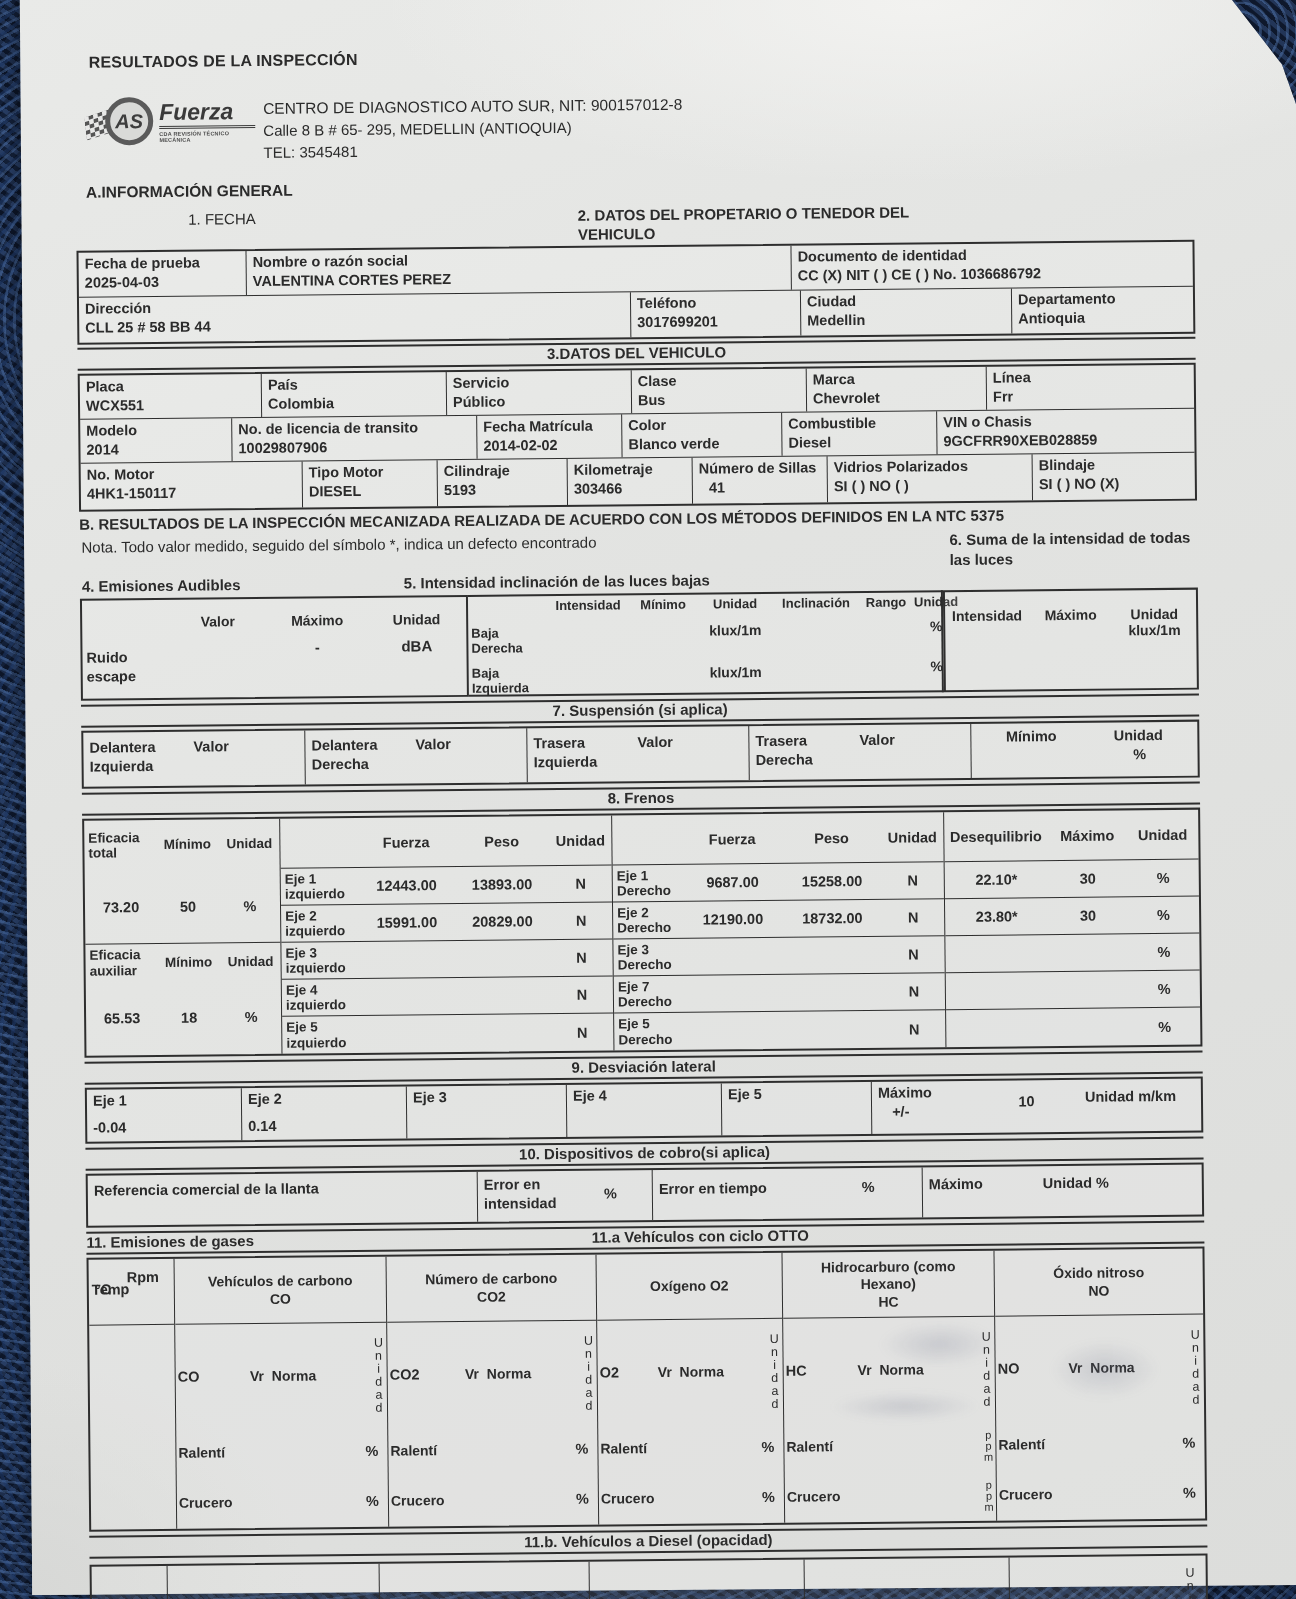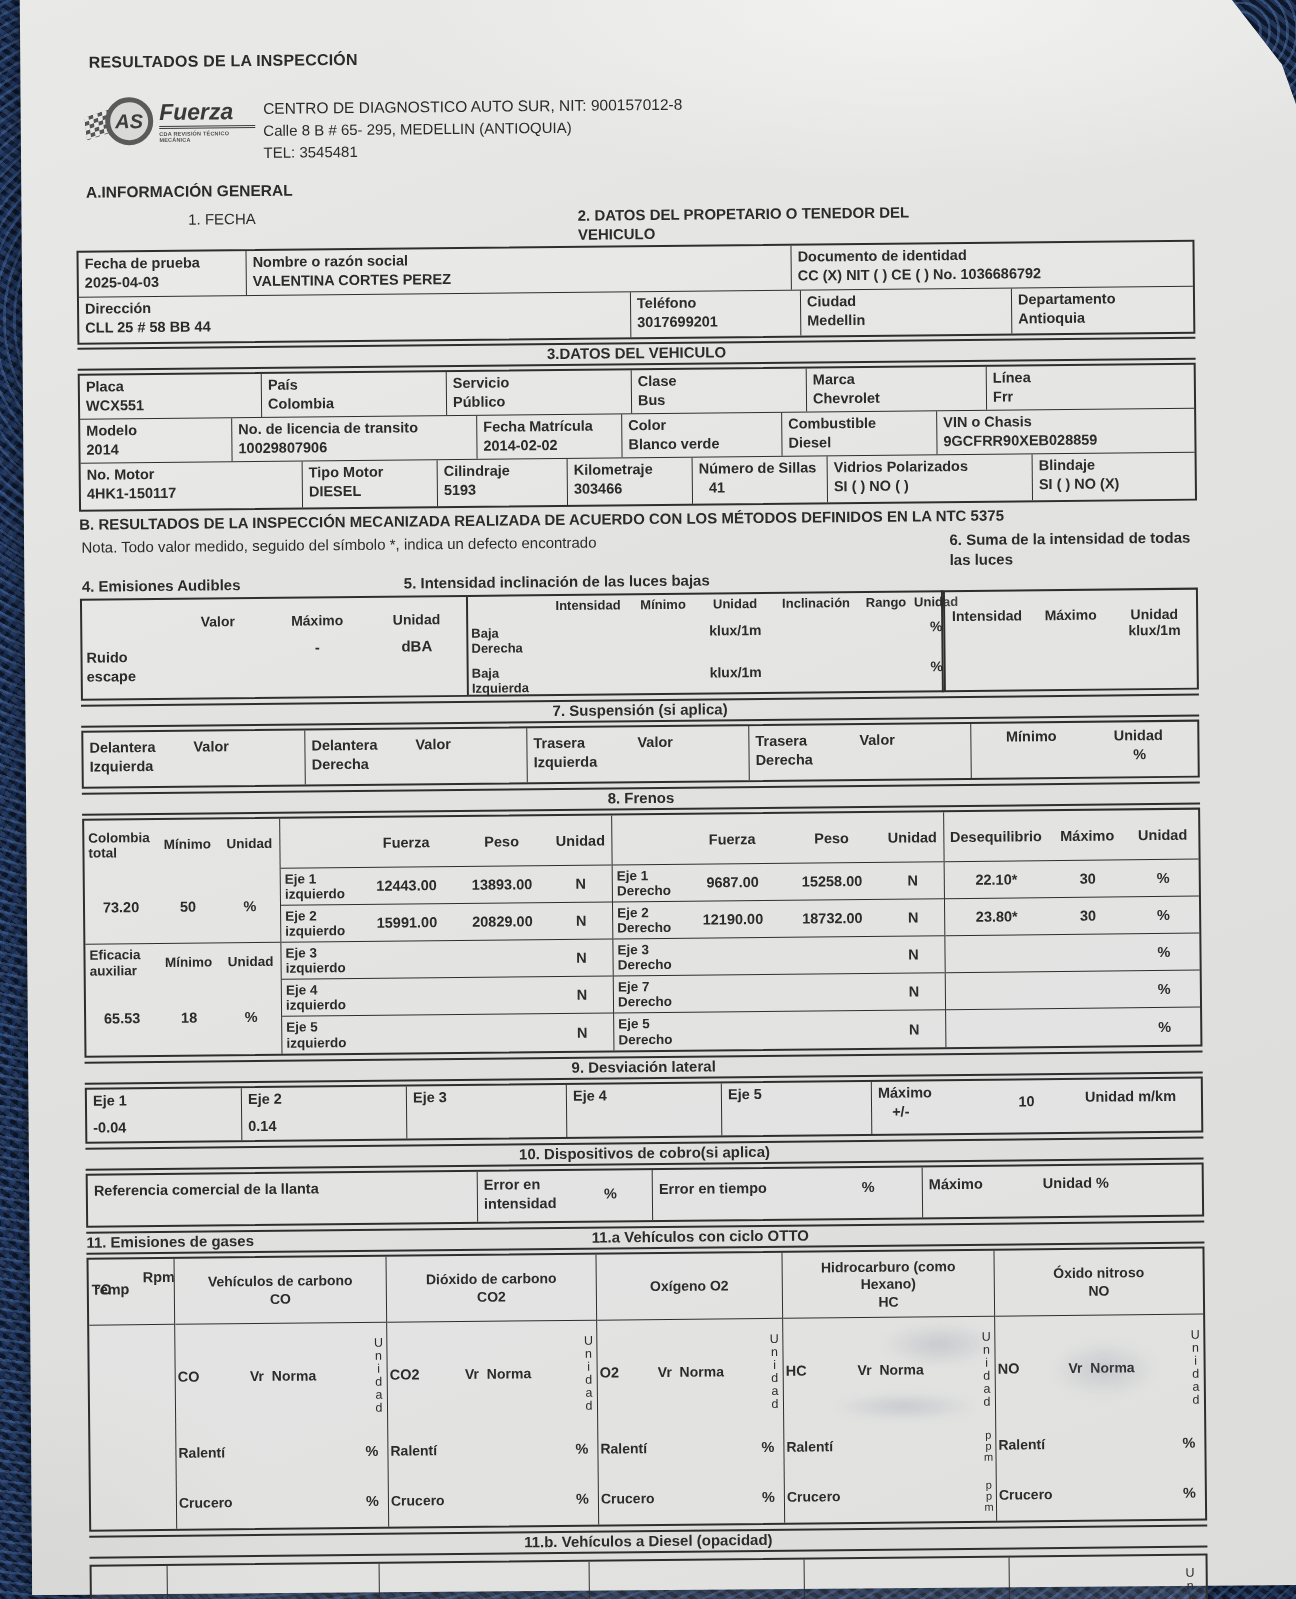--- a/index.html
+++ b/index.html
@@ -91,21 +91,21 @@
   .small-lbl { font-weight:700; font-size:13.5px; line-height:1.15; padding-left:4px; }
 
   .vert { writing-mode:vertical-rl; text-orientation:upright; letter-spacing:-1px; line-height:1; font-size:12.5px; font-weight:400; }
   .smudge { position:absolute; border-radius:50%; filter:blur(3px); background:radial-gradient(rgba(110,115,140,.22), rgba(0,0,0,0) 70%); }
 
   .gas-col { display:grid; grid-template-rows:104px 48px 52px; }
   .gas-sub { display:grid; grid-template-columns:auto 1fr 18px; align-items:center; }
   .gas-run { display:grid; grid-template-columns:1fr 20px; align-items:center; }
   .temp-cell { position:relative; font-weight:700; font-size:14.5px; }
   .temp-cell .deg { position:absolute; left:6px; top:22px; }
-  .temp-cell .rpm { position:absolute; left:54px; top:10px; }
+  .temp-cell .rpm { position:absolute; left:38px; top:10px; }
 </style>
 </head>
 <body>
 
 <div class="paper">
 <div class="content">
 
   <div class="doc-title">RESULTADOS DE LA INSPECCIÓN</div>
 
   <div class="center-block">
@@ -335,21 +335,21 @@
         <div class="val ctr" style="margin-left:110px;">%</div>
       </div>
     </div>
   </div>
 
   <div class="band w-a">8. Frenos</div>
 
   <div class="box w-a gap2 fr">
     <div style="width:196px; border-right:1.7px solid #2e2e2e;">
       <div style="height:50px; display:grid; grid-template-columns:72px 62px 62px; align-items:center;">
-        <div class="small-lbl">Colombia total</div>
+        <div class="small-lbl">Eficacia total</div>
         <div class="ctr lbl" style="font-size:13.5px;">Mínimo</div>
         <div class="ctr lbl" style="font-size:13.5px;">Unidad</div>
       </div>
       <div style="height:74px; display:grid; grid-template-columns:72px 62px 62px; align-items:center; border-bottom:1.7px solid #2e2e2e;">
         <div class="ctr val">73.20</div>
         <div class="ctr val">50</div>
         <div class="ctr val">%</div>
       </div>
       <div style="height:37px; display:grid; grid-template-columns:72px 62px 62px; align-items:center;">
         <div class="small-lbl">Eficacia auxiliar</div>
@@ -567,21 +567,21 @@
             </div>
         <div class="gas-run">
               <span class="lbl" style="font-size:14px;">Crucero</span>
               <span class="val">%</span>
             </div>
       </div>
     </div>
 
     <div class="cell" style="width:210px; padding:0;">
       <div style="height:66px; border-bottom:1.7px solid #2e2e2e; display:flex; flex-direction:column; align-items:center; justify-content:center; text-align:center;">
-        <span class="lbl" style="font-size:14px;">Dióxido de carbono</span>
+        <span class="lbl" style="font-size:14px;">Número de carbono</span>
         <span class="lbl" style="font-size:14px;">CO2</span>
       </div>
       <div class="gas-col" style="padding:0 2px;">
         <div class="gas-sub">
           <span class="val">CO2</span>
           <span class="ctr lbl" style="font-size:14px;"><span>Vr</span>&nbsp;&nbsp;<span>Norma</span></span>
           <span class="vert">Unidad</span>
         </div>
         <div class="gas-run">
               <span class="lbl" style="font-size:14px;">Ralentí</span>

